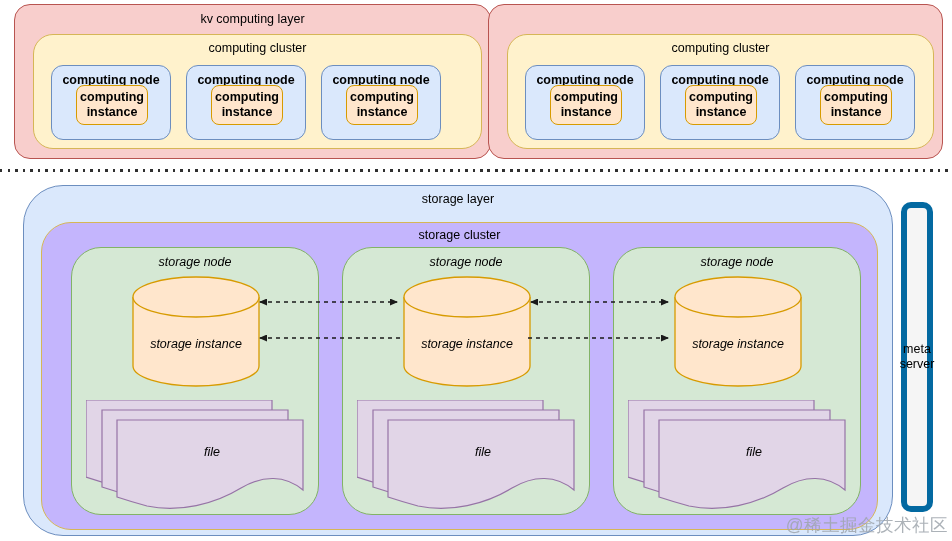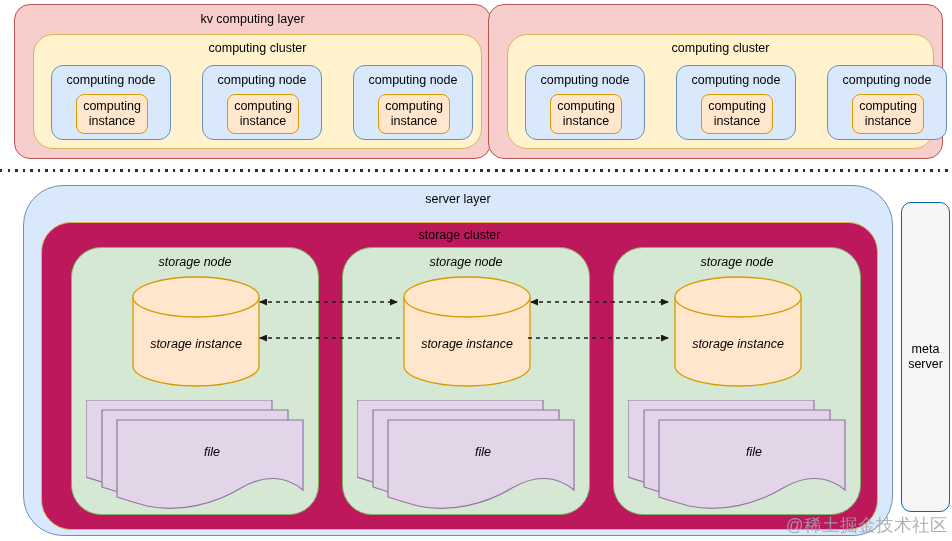--- a/index.html
+++ b/index.html
@@ -16,65 +16,65 @@
     background:#f8cecc;border:1px solid #b85450;border-radius:16px;
   }
   .comp-layer.kv{left:14px;}
   .comp-layer.sql{left:488px;width:455px;}
   .comp-layer-title{position:absolute;top:7px;left:0;right:0;}
   .comp-cluster{
     position:absolute;left:18px;right:8px;top:29px;height:115px;
     background:#fff2cc;border:1px solid #d6b656;border-radius:20px;
   }
   .comp-cluster-title{position:absolute;top:6px;left:0;right:0;}
-  .comp-nodes{position:absolute;left:17px;top:30px;display:flex;gap:31px;}
+  .comp-nodes{position:absolute;left:17px;top:30px;display:flex;gap:15px;font-weight:bold;}
   .comp-node{
     position:relative;width:120px;height:75px;
     background:#dae8fc;border:1px solid #6c8ebf;border-radius:12px;
   }
   .comp-node-title{position:absolute;top:7px;left:0;right:0;}
   .comp-instance{
-    position:absolute;left:24px;top:28px;width:72px;height:40px;
+    position:absolute;left:24px;top:19px;width:72px;height:40px;
     background:#ffe6cc;border:1px solid #d79b00;border-radius:8px;
     display:flex;align-items:center;justify-content:center;
   }
 
   
   .separator{
     position:absolute;left:0;top:169px;width:952px;height:3px;
     background-image:repeating-linear-gradient(90deg,#2f2f2f 0 2.5px,transparent 2.5px 7.5px);
   }
 
   
   .storage-layer{
     position:absolute;left:23px;top:185px;width:870px;height:351px;
     background:#dae8fc;border:1px solid #6c8ebf;border-radius:40px;
   }
   .storage-layer-title{position:absolute;top:6px;left:0;right:0;}
   .storage-cluster{
     position:absolute;left:17px;top:36px;width:837px;height:308px;
-    background:#be185d;border:1px solid #d6b656;border-radius:30px;
+    background:#c4b5fd;border:1px solid #d6b656;border-radius:30px;
   }
   .storage-cluster-title{position:absolute;top:5px;left:0;right:0;}
   .storage-nodes{position:absolute;left:29px;top:24px;display:flex;gap:23px;font-style:italic;}
   .storage-node{
     position:relative;width:248px;height:268px;
     background:#d5e8d4;border:1px solid #82b366;border-radius:30px;
   }
   .storage-node-title{position:absolute;top:7px;left:0;right:0;}
   .cylinder{position:absolute;left:60px;top:28px;width:128px;height:112px;}
   .file-stack{position:absolute;left:14px;top:152px;width:220px;height:114px;}
   svg text{font-family:"Liberation Sans", sans-serif;font-size:12.5px;fill:#000;}
 
   .arrows-overlay{position:absolute;left:23px;top:185px;width:870px;height:351px;pointer-events:none;}
 
   
   .meta-server{
-    position:absolute;left:901px;top:202px;width:49px;height:310px;
-    background:#f5f5f5;border:1px solid #0369a1;border-radius:10px;
+    position:absolute;left:901px;top:202px;width:32px;height:310px;
+    background:#f5f5f5;border:6px solid #0369a1;border-radius:10px;
     display:flex;align-items:center;justify-content:center;text-align:center;
     line-height:1.45;
   }
 
   
   .watermark{
     position:absolute;right:4px;top:513px;
     font-size:17.5px;color:rgba(158,164,171,0.85);letter-spacing:0.5px;
   }
 </style>
@@ -132,21 +132,21 @@
             <span class="lbl">computing instance</span>
           </div>
         </div>
       </div>
     </div>
   </div>
 
   <div class="separator"></div>
 
   <div class="storage-layer">
-    <div class="lbl storage-layer-title">server layer</div>
+    <div class="lbl storage-layer-title">storage layer</div>
     <div class="storage-cluster">
       <div class="lbl storage-cluster-title">storage cluster</div>
       <div class="storage-nodes">
 
         <div class="storage-node">
           <div class="lbl storage-node-title">storage node</div>
           <svg class="cylinder" viewBox="0 0 128 112">
             <path d="M1 21 L1 90 A63 20 0 0 0 127 90 L127 21" fill="#ffe6cc" stroke="#d79b00" stroke-width="1.3"></path>
             <ellipse cx="64" cy="21" rx="63" ry="20" fill="#ffe6cc" stroke="#d79b00" stroke-width="1.3"></ellipse>
             <text x="64" y="72" text-anchor="middle">storage instance</text>

